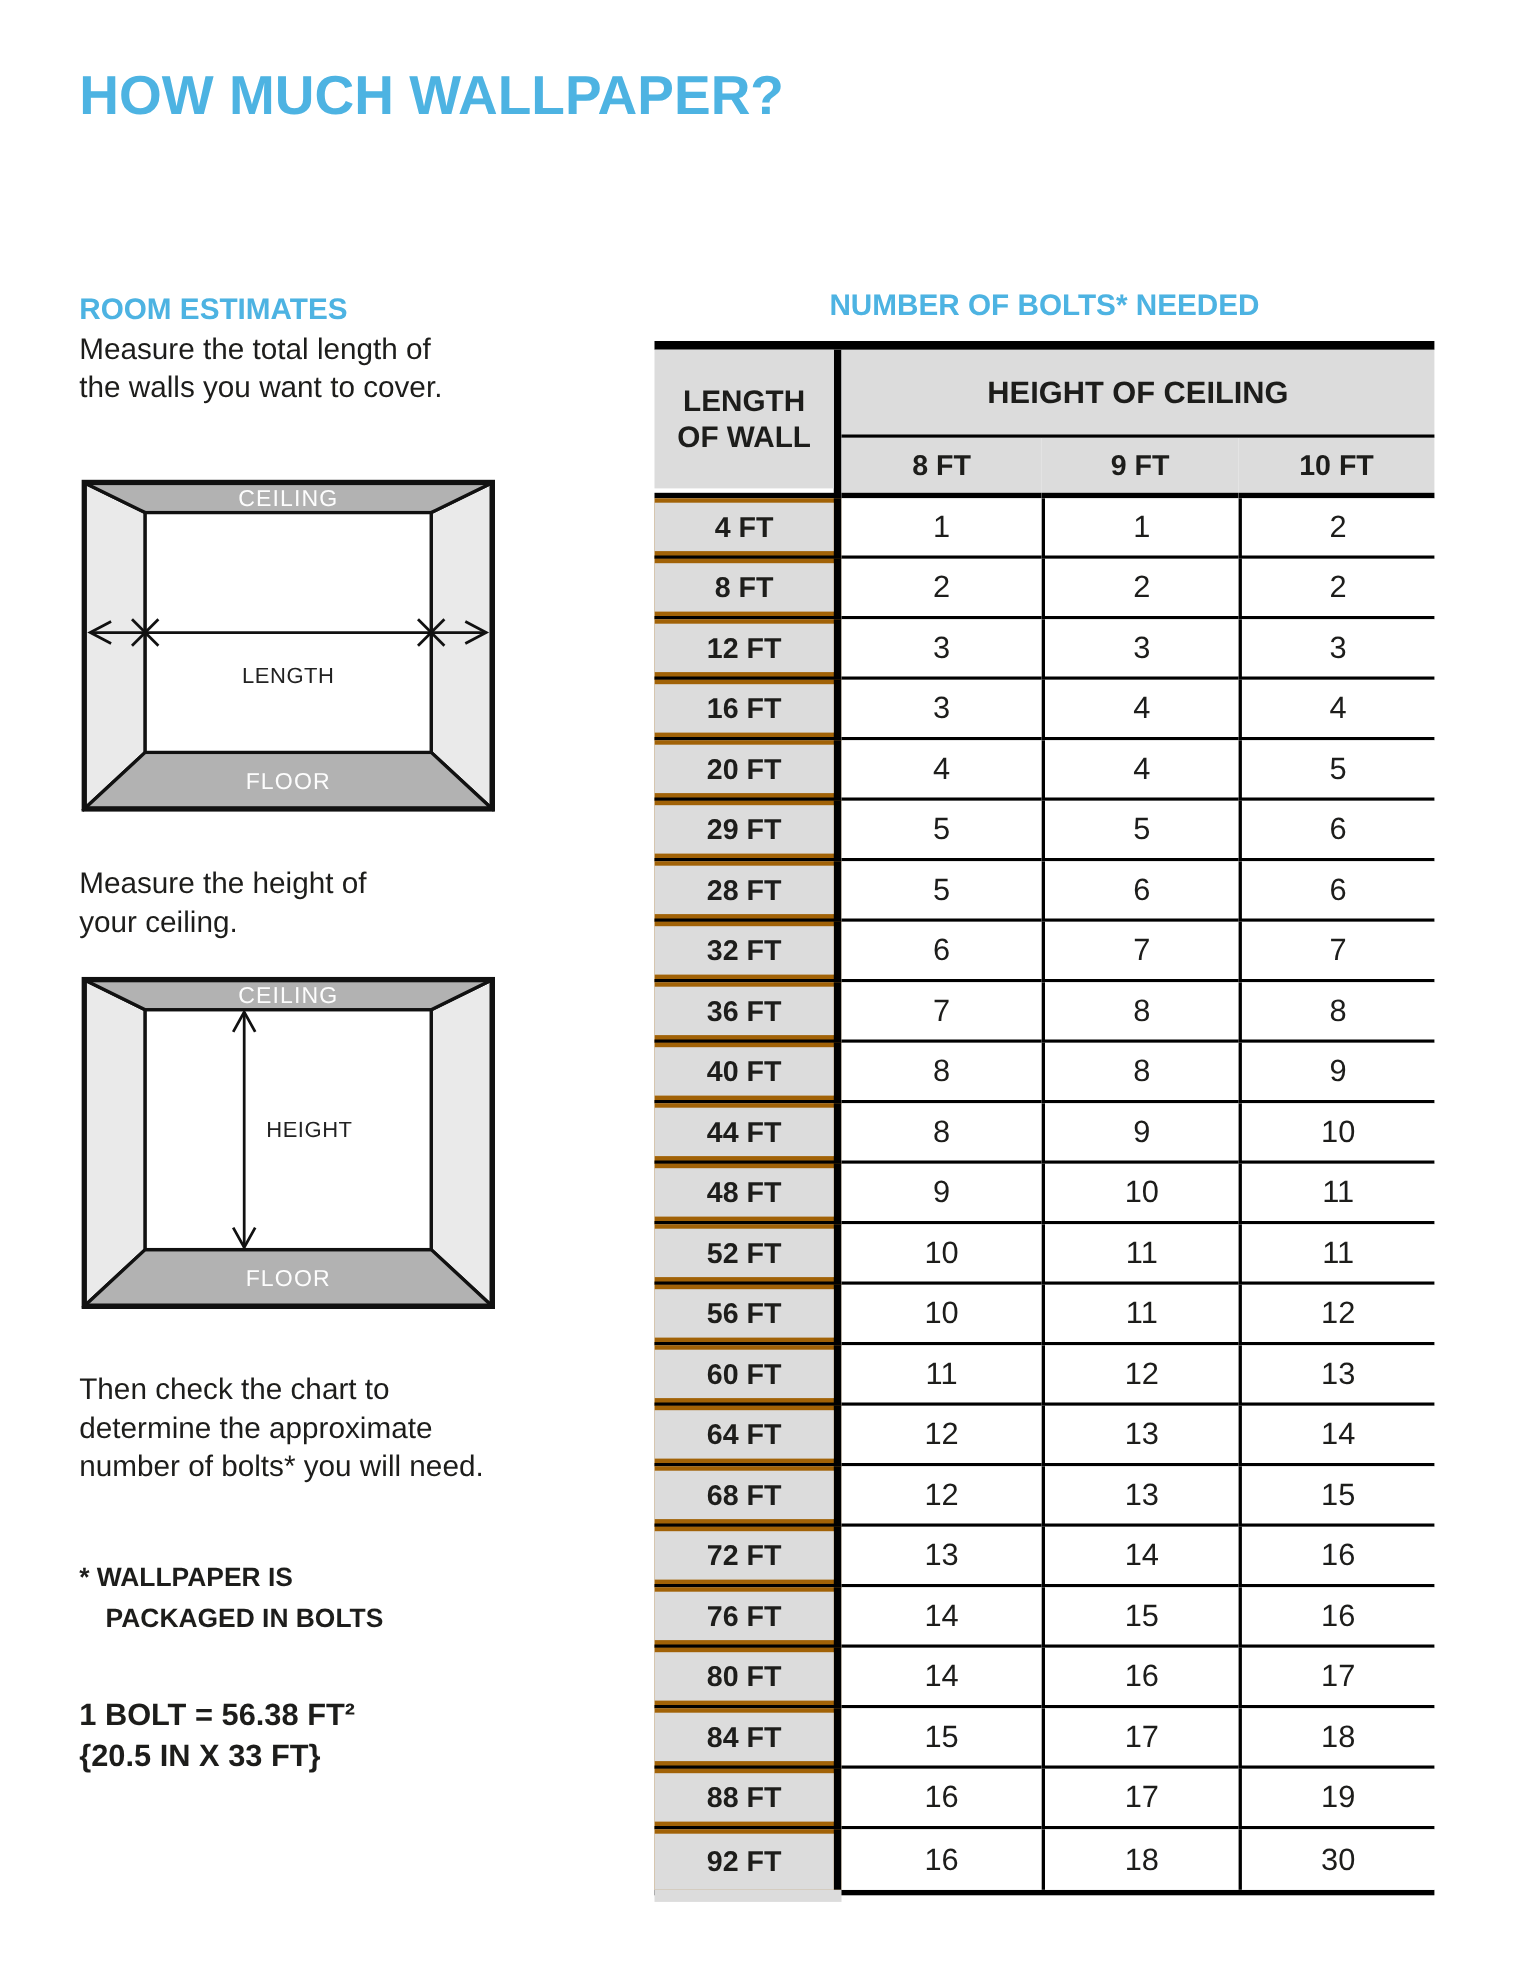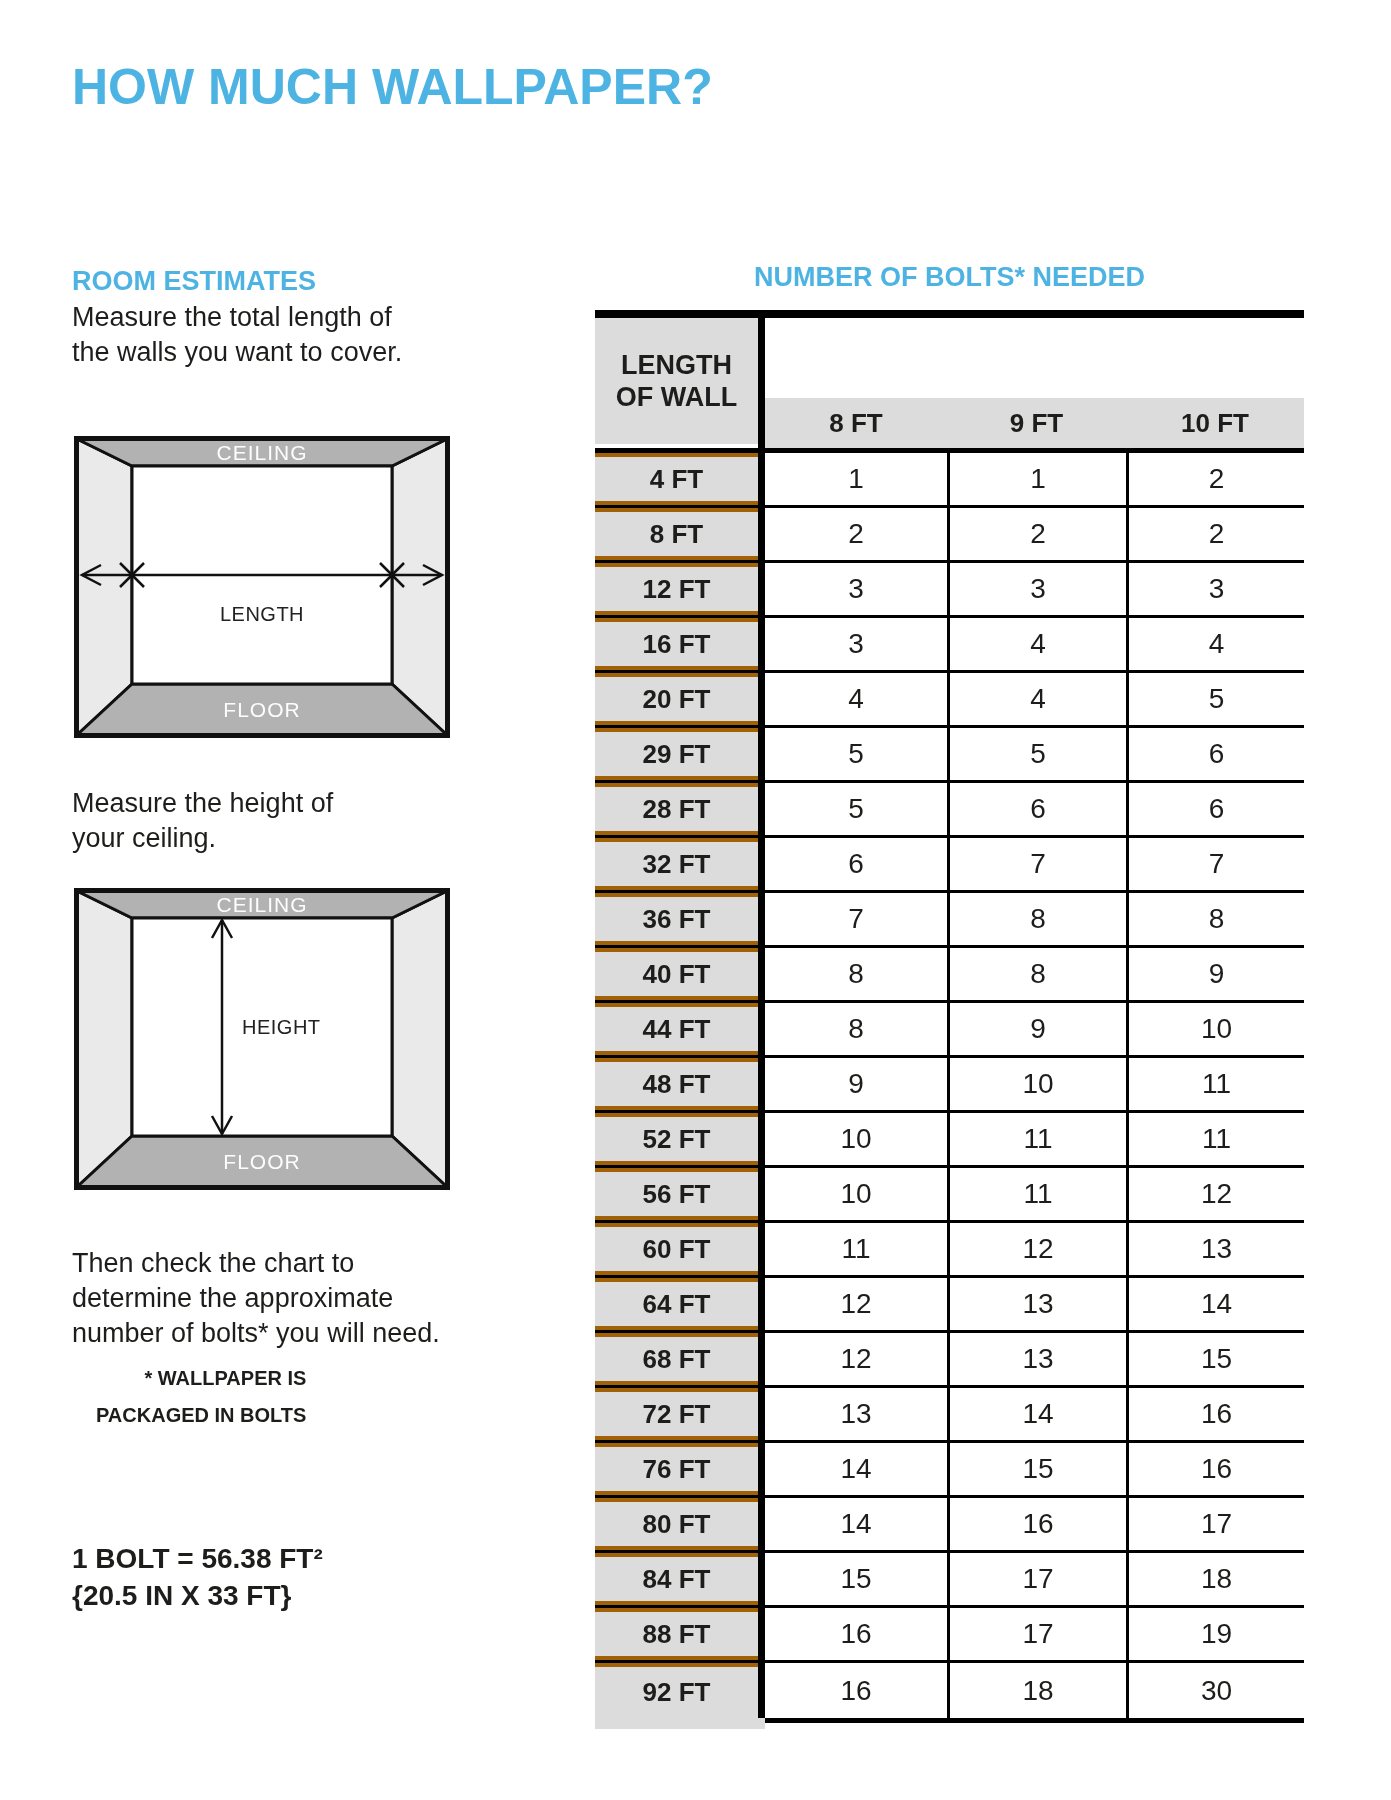--- a/index.html
+++ b/index.html
@@ -28,21 +28,21 @@
   #room-estimates-heading{left:72px;top:266px;}
   .body-text{
     font-size:27px;line-height:35px;color:var(--ink);white-space:pre-line;
   }
   #para-length{left:72px;top:300px;}
   #para-height{left:72px;top:786px;}
   #para-chart{left:72px;top:1246px;}
   .diagram{left:74px;width:432px;height:302px;}
   #diagram-length{top:436px;}
   #diagram-height{top:888px;}
-  #footnote{left:72px;top:1360px;font-size:20px;font-weight:bold;line-height:37px;text-align:right;}
+  #footnote{left:72px;top:1416px;font-size:24px;font-weight:bold;line-height:37px;}
   #footnote .indent{padding-left:24px;}
   #bolt-size{left:72px;top:1540px;font-size:28px;font-weight:bold;line-height:37px;}
   #bolts-heading{
     left:595px;top:262px;width:709px;text-align:center;
   }
   
   #bolt-table{
     left:595px;top:310px;width:709px;
     display:grid;
     grid-template-columns:170px 182px 179px 178px;
@@ -174,20 +174,21 @@
 
 <div class="abs section-heading" id="bolts-heading">NUMBER OF BOLTS* NEEDED</div>
 
 <div class="abs" id="bolt-table">
   <div class="len-head">
     <div class="gray-block">
       <span>LENGTH</span>
       <span>OF WALL</span>
     </div>
   </div>
+  <div class="cell hoc">HEIGHT OF CEILING</div>
   <div class="cell sub c2">8 FT</div>
   <div class="cell sub c3">9 FT</div>
   <div class="cell sub c4">10 FT</div>
 
   <div class="row-label" style="grid-area: 3 / 1;">
       <div class="gray-block">4 FT</div>
     </div>
     <div class="cell val vc2" style="grid-area: 3 / 2;">1</div>
     <div class="cell val vc3" style="grid-area: 3 / 3;">1</div>
     <div class="cell val vc4" style="grid-area: 3 / 4;">2</div>

